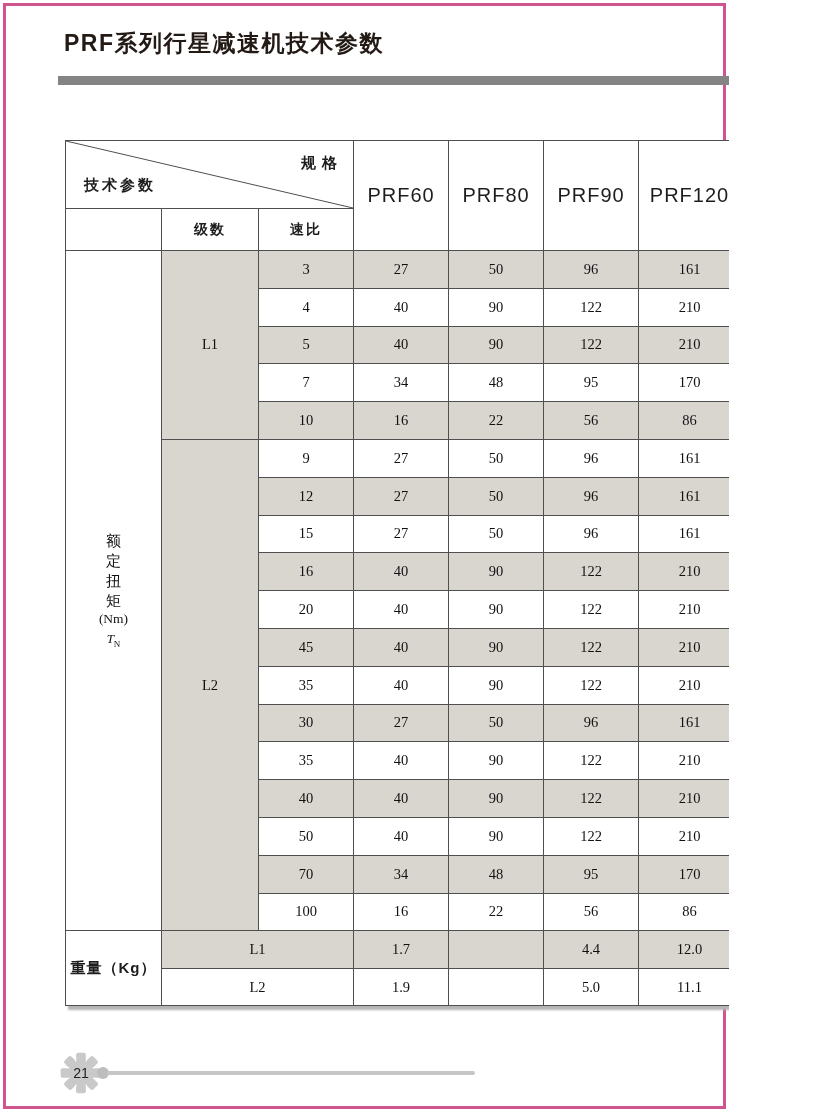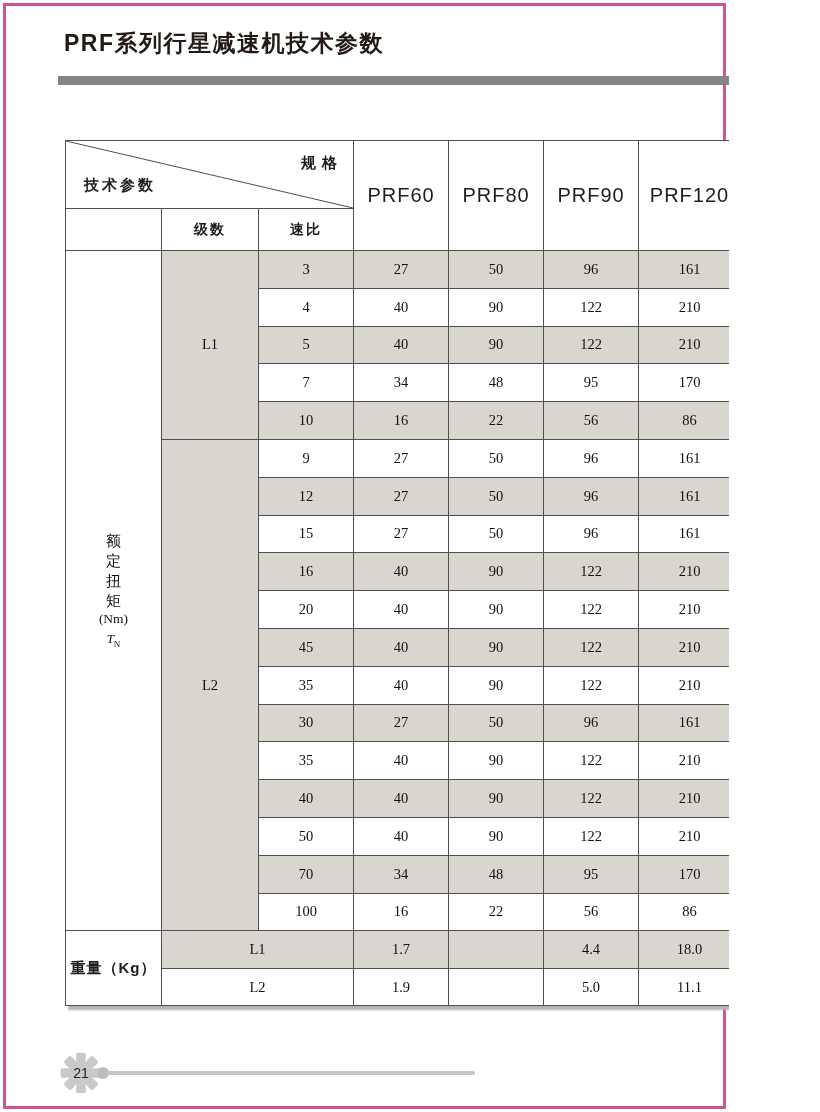--- a/index.html
+++ b/index.html
@@ -342,21 +342,21 @@
           <td class="num">22</td>
           <td class="num">56</td>
           <td class="num">86</td>
         </tr>
         <tr class="weight-row shade">
           <td class="weight-label" rowspan="2">重量（Kg）</td>
           <td class="num" colspan="2">L1</td>
           <td class="num">1.7</td>
           <td class="num"></td>
           <td class="num">4.4</td>
-          <td class="num">18.0</td>
+          <td class="num">12.0</td>
         </tr>
         <tr class="weight-row">
           <td class="num" colspan="2">L2</td>
           <td class="num">1.9</td>
           <td class="num"></td>
           <td class="num">5.0</td>
           <td class="num">11.1</td>
         </tr>
       </tbody>
   </table>

